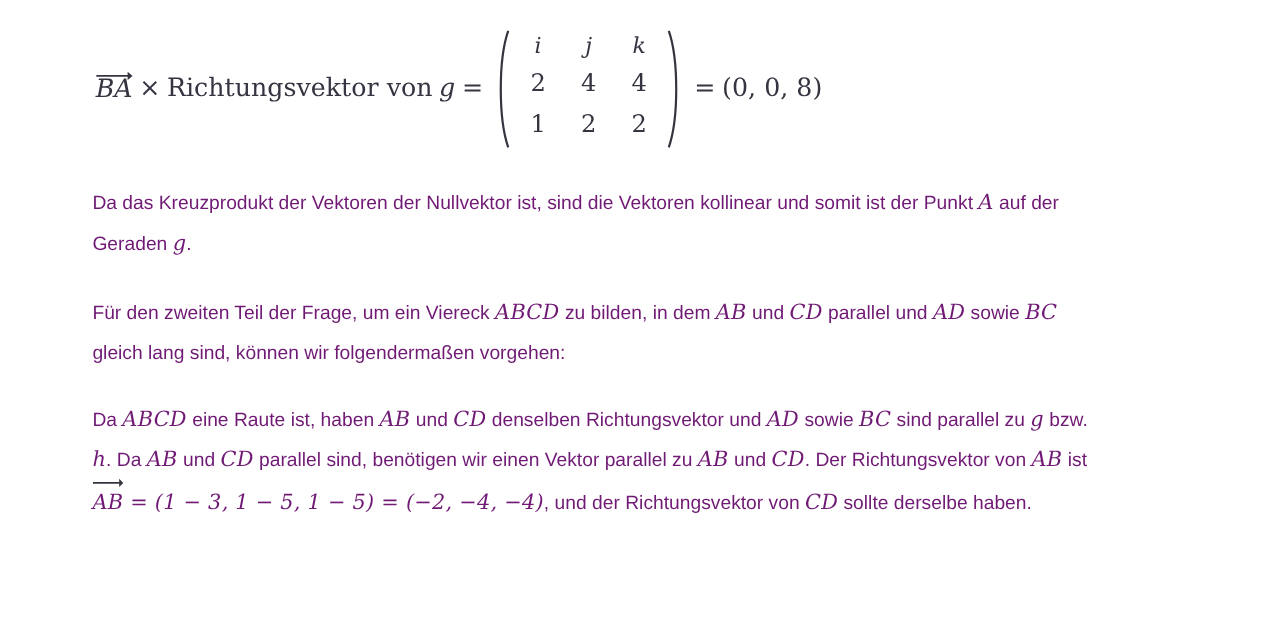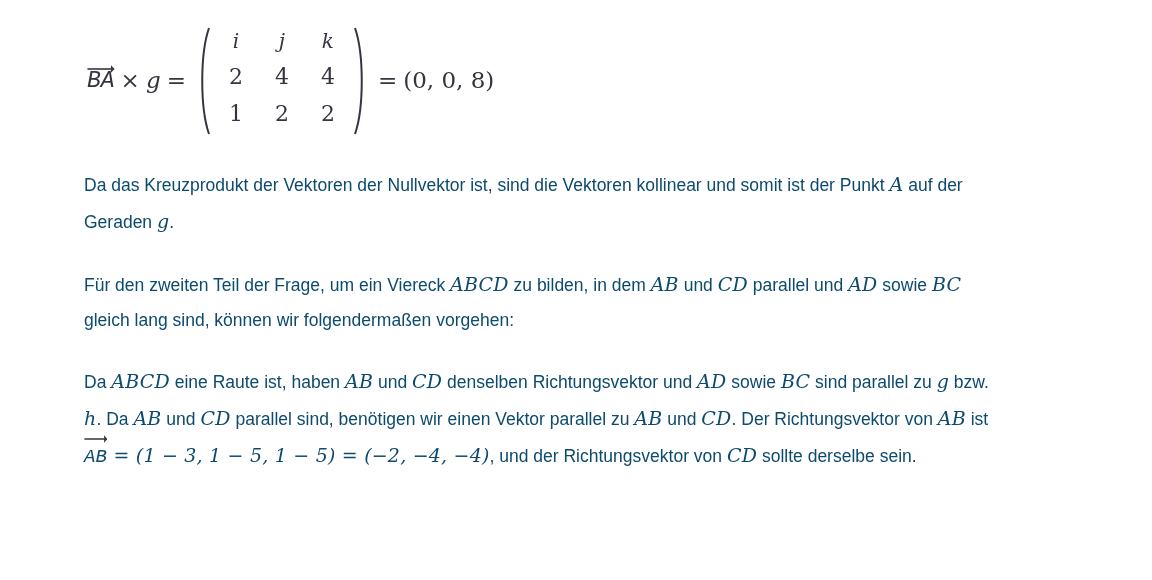--- a/index.html
+++ b/index.html
@@ -28,21 +28,20 @@
   .math {
     font-family: "DejaVu Serif", serif;
     font-style: italic;
     font-size: 21px;
     letter-spacing: 0.2px;
   }
   .vecwrap {
     display: inline-block;
     position: relative;
     padding-top: 2px;
-    font-family: Liberation Mono, monospace;
   }
   .vecwrap .bar {
     position: absolute;
     left: 0;
     right: 0;
     top: -3px;
     height: 9px;
     pointer-events: none;
   }
   .vecwrap .bar svg { display: block; width: 100%; height: 9px; }
@@ -80,21 +79,21 @@
     font-size: 22px;
     padding: 2px 2px;
   }
   .matrix-body .cell { line-height: 1.32; }
   .matrix-body .hdr { font-style: italic; font-size: 20px; }
 
   
   p.para {
     font-size: 17.5px;
     line-height: 1.95;
-    color: #0c4a6e;
+    color: #701a75;
     margin: 0 0 26px 0;
     max-width: 920px;
     font-weight: 400;
   }
   p.para .math, p.para .math-up { font-size: 19px; vertical-align: baseline; }
 </style>
 </head>
 <body>
 
 <div class="page">
@@ -104,20 +103,21 @@
       <span class="seg vecwrap">
         <span class="bar">
           <svg viewBox="0 0 60 9" preserveAspectRatio="none" aria-hidden="true">
             <line x1="1" y1="5" x2="54" y2="5" stroke="#343541" stroke-width="1.6"></line>
             <polygon points="52,1.2 60,5 52,8.8" fill="#343541"></polygon>
           </svg>
         </span>
         <span class="it">BA</span>
       </span>
       <span class="seg rm">×</span>
+      <span class="seg rm">Richtungsvektor von</span>
       <span class="seg it">g</span>
       <span class="seg rm">=</span>
 
       <span class="matrix">
         <span class="paren">
           <svg viewBox="0 0 16 110" preserveAspectRatio="none" aria-hidden="true">
             <path d="M14 2 C5 28, 5 82, 14 108" fill="none" stroke="#343541" stroke-width="2"></path>
           </svg>
         </span>
         <span class="matrix-body">
@@ -143,17 +143,17 @@
     </div>
 
     <div id="paragraphs">
         <p class="para"><span class="text-run">Da das Kreuzprodukt der Vektoren der Nullvektor ist, sind die Vektoren kollinear und somit ist der Punkt </span><span class="math">A</span><span class="text-run"> auf der Geraden </span><span class="math">g</span><span class="text-run">.</span></p>
         <p class="para"><span class="text-run">Für den zweiten Teil der Frage, um ein Viereck </span><span class="math">ABCD</span><span class="text-run"> zu bilden, in dem </span><span class="math">AB</span><span class="text-run"> und </span><span class="math">CD</span><span class="text-run"> parallel und </span><span class="math">AD</span><span class="text-run"> sowie </span><span class="math">BC</span><span class="text-run"> gleich lang sind, können wir folgendermaßen vorgehen:</span></p>
         <p class="para"><span class="text-run">Da </span><span class="math">ABCD</span><span class="text-run"> eine Raute ist, haben </span><span class="math">AB</span><span class="text-run"> und </span><span class="math">CD</span><span class="text-run"> denselben Richtungsvektor und </span><span class="math">AD</span><span class="text-run"> sowie </span><span class="math">BC</span><span class="text-run"> sind parallel zu </span><span class="math">g</span><span class="text-run"> bzw. </span><span class="math">h</span><span class="text-run">. Da </span><span class="math">AB</span><span class="text-run"> und </span><span class="math">CD</span><span class="text-run"> parallel sind, benötigen wir einen Vektor parallel zu </span><span class="math">AB</span><span class="text-run"> und </span><span class="math">CD</span><span class="text-run">. Der Richtungsvektor von </span><span class="math">AB</span><span class="text-run"> ist </span><span class="vecwrap math"><span class="bar">
               <svg viewBox="0 0 60 9" preserveAspectRatio="none">
                 <line x1="1" y1="5" x2="54" y2="5" stroke="#343541" stroke-width="1.5"></line>
                 <polygon points="52,1.2 60,5 52,8.8" fill="#343541"></polygon>
               </svg>
-            </span><span>AB</span></span><span class="math"> = (1 − 3, 1 − 5, 1 − 5) = (−2, −4, −4)</span><span class="text-run">, und der Richtungsvektor von </span><span class="math">CD</span><span class="text-run"> sollte derselbe sein.</span></p>
+            </span><span>AB</span></span><span class="math"> = (1 − 3, 1 − 5, 1 − 5) = (−2, −4, −4)</span><span class="text-run">, und der Richtungsvektor von </span><span class="math">CD</span><span class="text-run"> sollte derselbe haben.</span></p>
       </div>
 
   </div>
 </div>
 
 </body></html>

